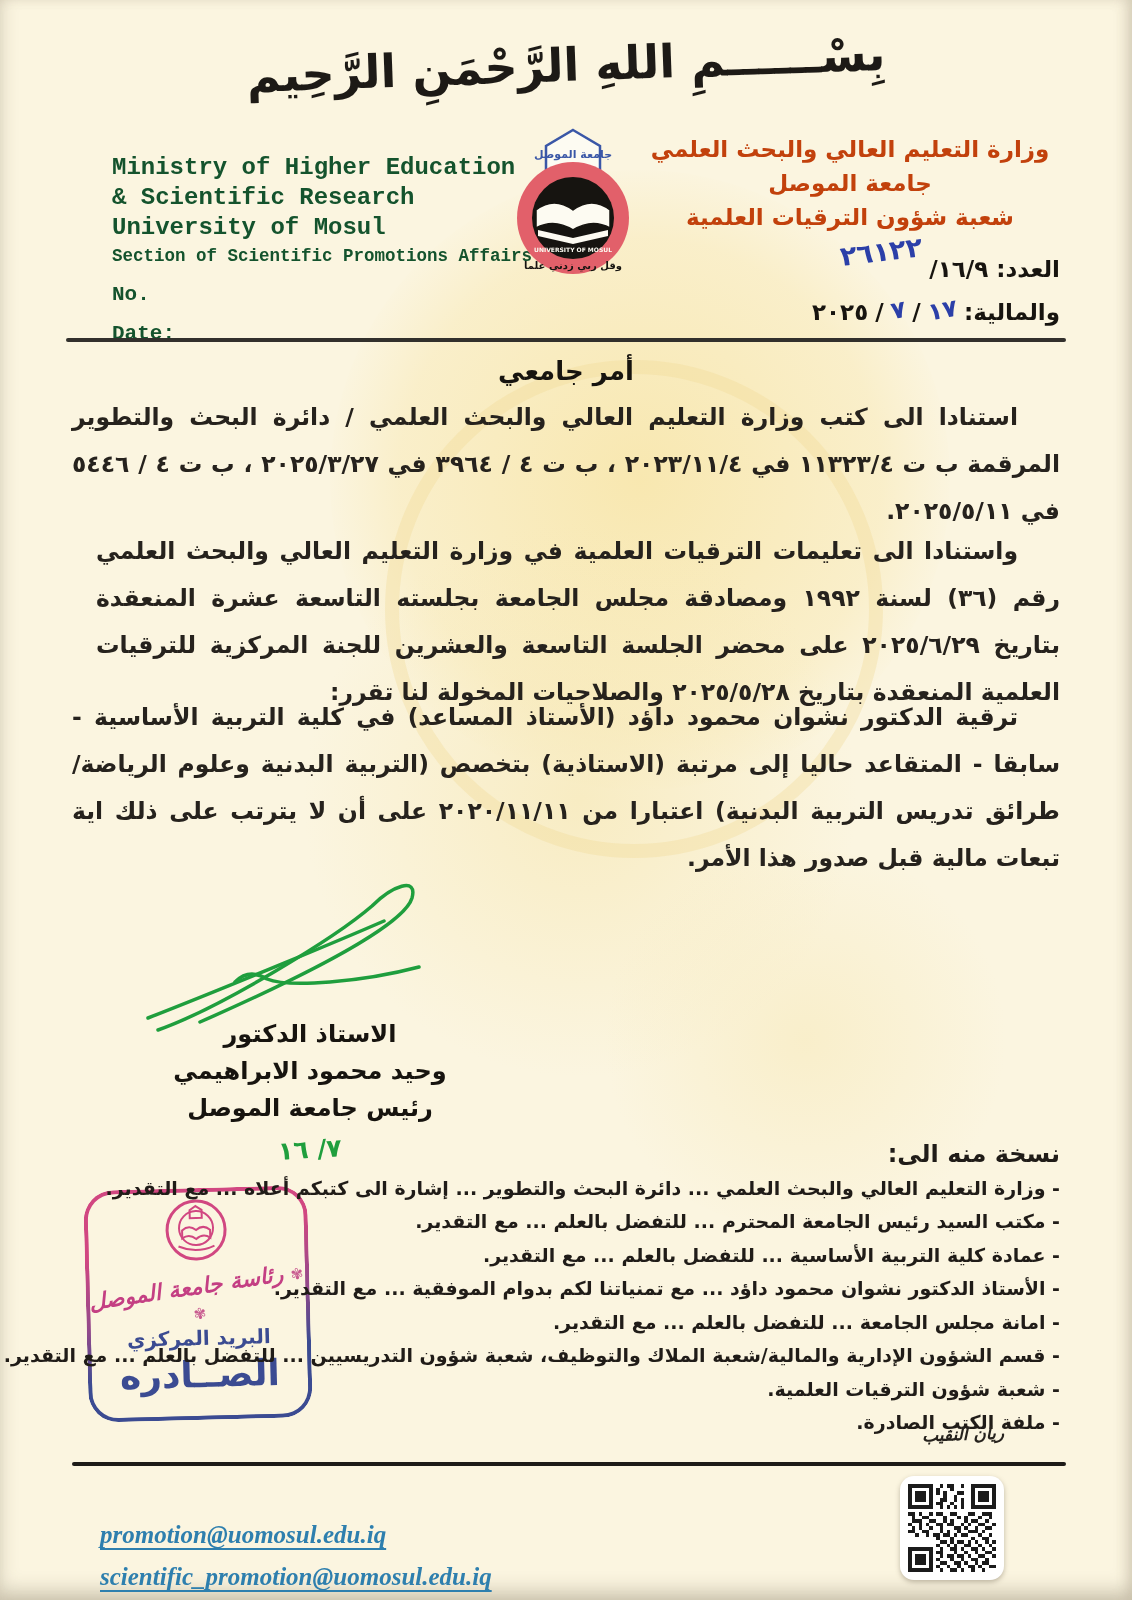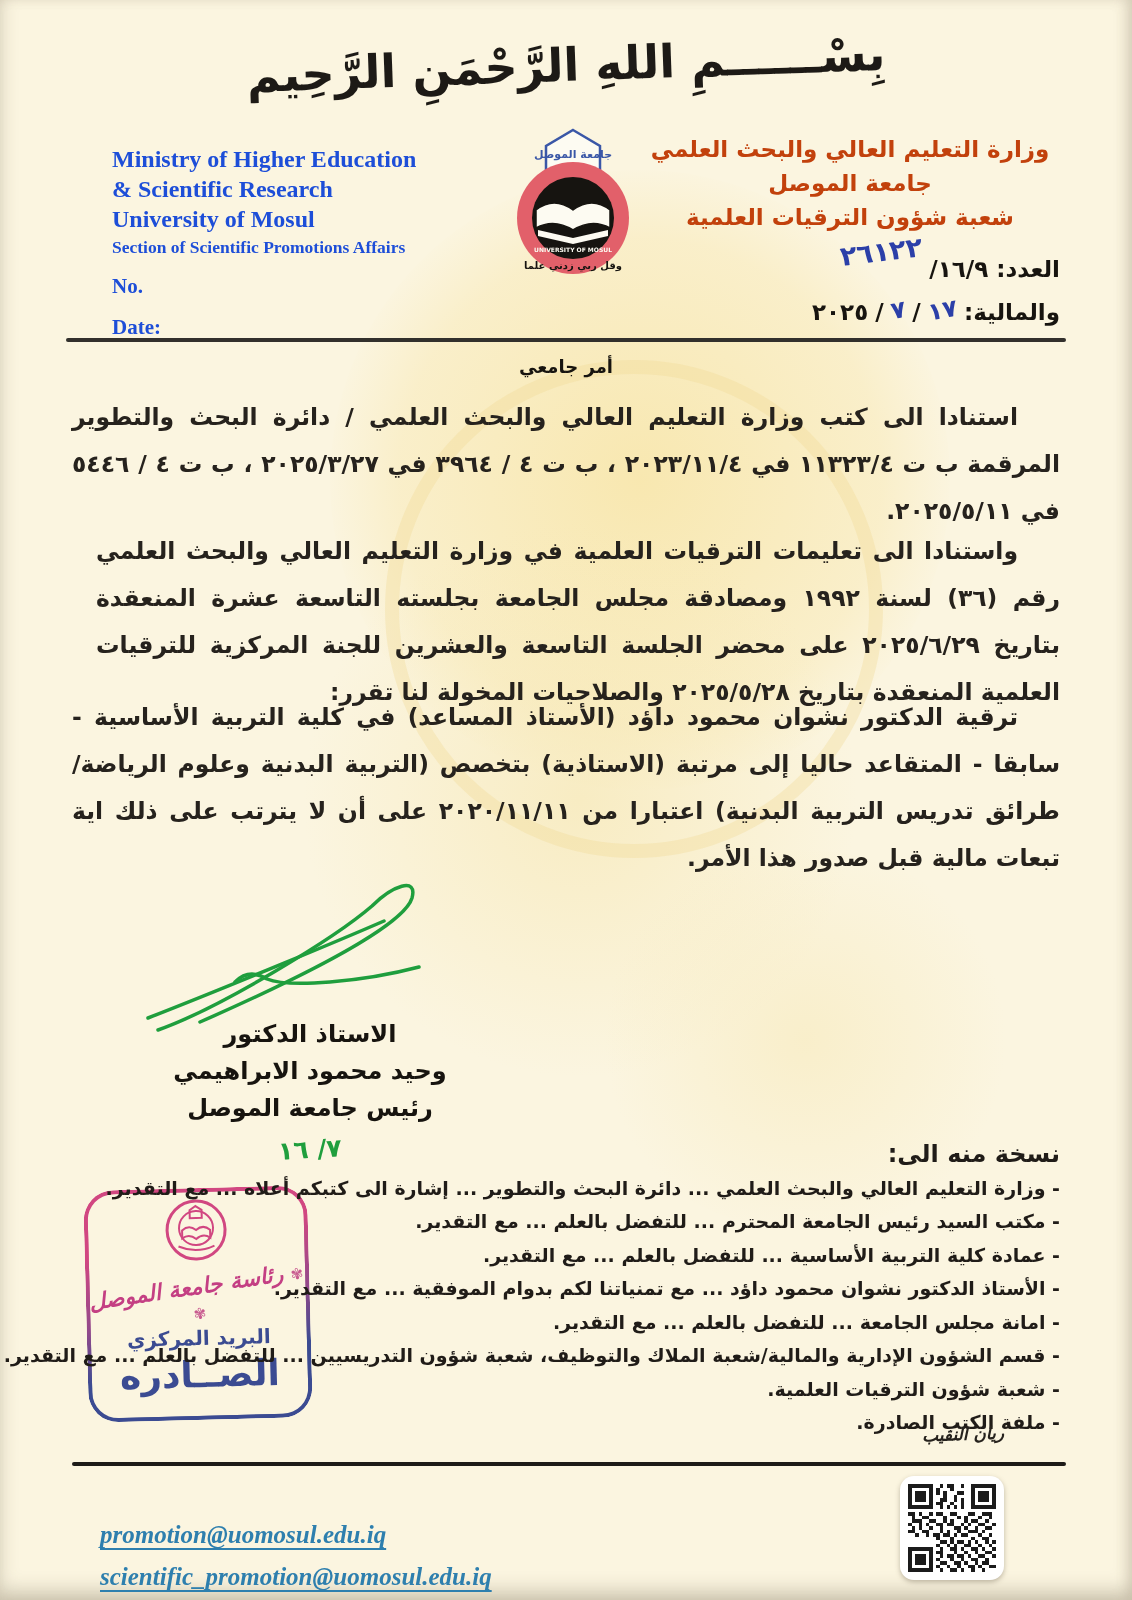--- a/index.html
+++ b/index.html
@@ -21,21 +21,21 @@
       background:radial-gradient(circle, rgba(247,233,185,.55) 0%, rgba(247,233,185,0) 70%);}
   .wm-ring{position:absolute; left:385px; top:360px; width:470px; height:470px; border-radius:50%;
       border:14px solid rgba(240,218,150,.35); pointer-events:none;}
 
   .bismillah{
     position:absolute; left:0; right:0; top:38px; text-align:center;
     font-size:46px; font-weight:bold; transform:rotate(-2deg);
     color:#1d1a16; letter-spacing:1px;
   }
 
-  .en-header{position:absolute; left:112px; top:144px; font-family:Liberation Serif, serif; font-weight:bold; color:#1d4ed8;}
+  .en-header{position:absolute; left:112px; top:153px; font-family:Liberation Mono, monospace; font-weight:bold; color:#14532d;}
   .en-l{font-size:24px; line-height:30px;}
   .en-s{font-size:17.5px; line-height:26px;}
   .en-no{font-size:21px; margin-top:14px;}
   .en-date{font-size:21px; margin-top:16px;}
 
   .ar-header{position:absolute; right:72px; top:132px; width:420px; direction:rtl; text-align:center;
     font-weight:bold; font-size:23px; line-height:34px; color:#c2410c;}
 
   .num-line,.date-line{position:absolute; right:72px; width:390px; direction:rtl; display:flex;
     align-items:baseline; gap:7px; font-weight:bold; font-size:23px; color:#17140f;}
@@ -44,21 +44,21 @@
   .hand{color:#2b3fa8; font-weight:bold;}
   .hand-serial{display:inline-block; font-size:27px; letter-spacing:6px;
     transform:translateY(-16px) rotate(-7deg);}
   .hand-dm{display:inline-block; font-size:24px; transform:translateY(-2px) rotate(-10deg);}
 
   .logo-wrap{position:absolute; left:508px; top:128px; width:130px; height:150px;}
 
   .divider{position:absolute; left:66px; right:66px; top:338px; height:4px; background:#32302c; border-radius:2px;}
 
   .doc-title{position:absolute; left:0; right:0; top:356px; text-align:center;
-    font-size:18px; font-weight:bold; color:#17140f;}
+    font-size:26px; font-weight:bold; color:#17140f;}
 
   .para{position:absolute; right:72px; left:72px; direction:rtl; text-align:justify;
     font-weight:bold; font-size:23.5px; line-height:47px; color:#26221d; text-indent:42px;}
   .p1{top:394px;}
   .p2{top:528px;margin-left:24px;}
   .p3{top:694px;}
 
   .sig-svg{position:absolute; left:140px; top:868px; width:340px; height:180px;}
   .sig-block{position:absolute; left:140px; top:1016px; width:340px; text-align:center;
     direction:rtl; font-weight:bold; font-size:24px; line-height:37px; color:#17140f;}

